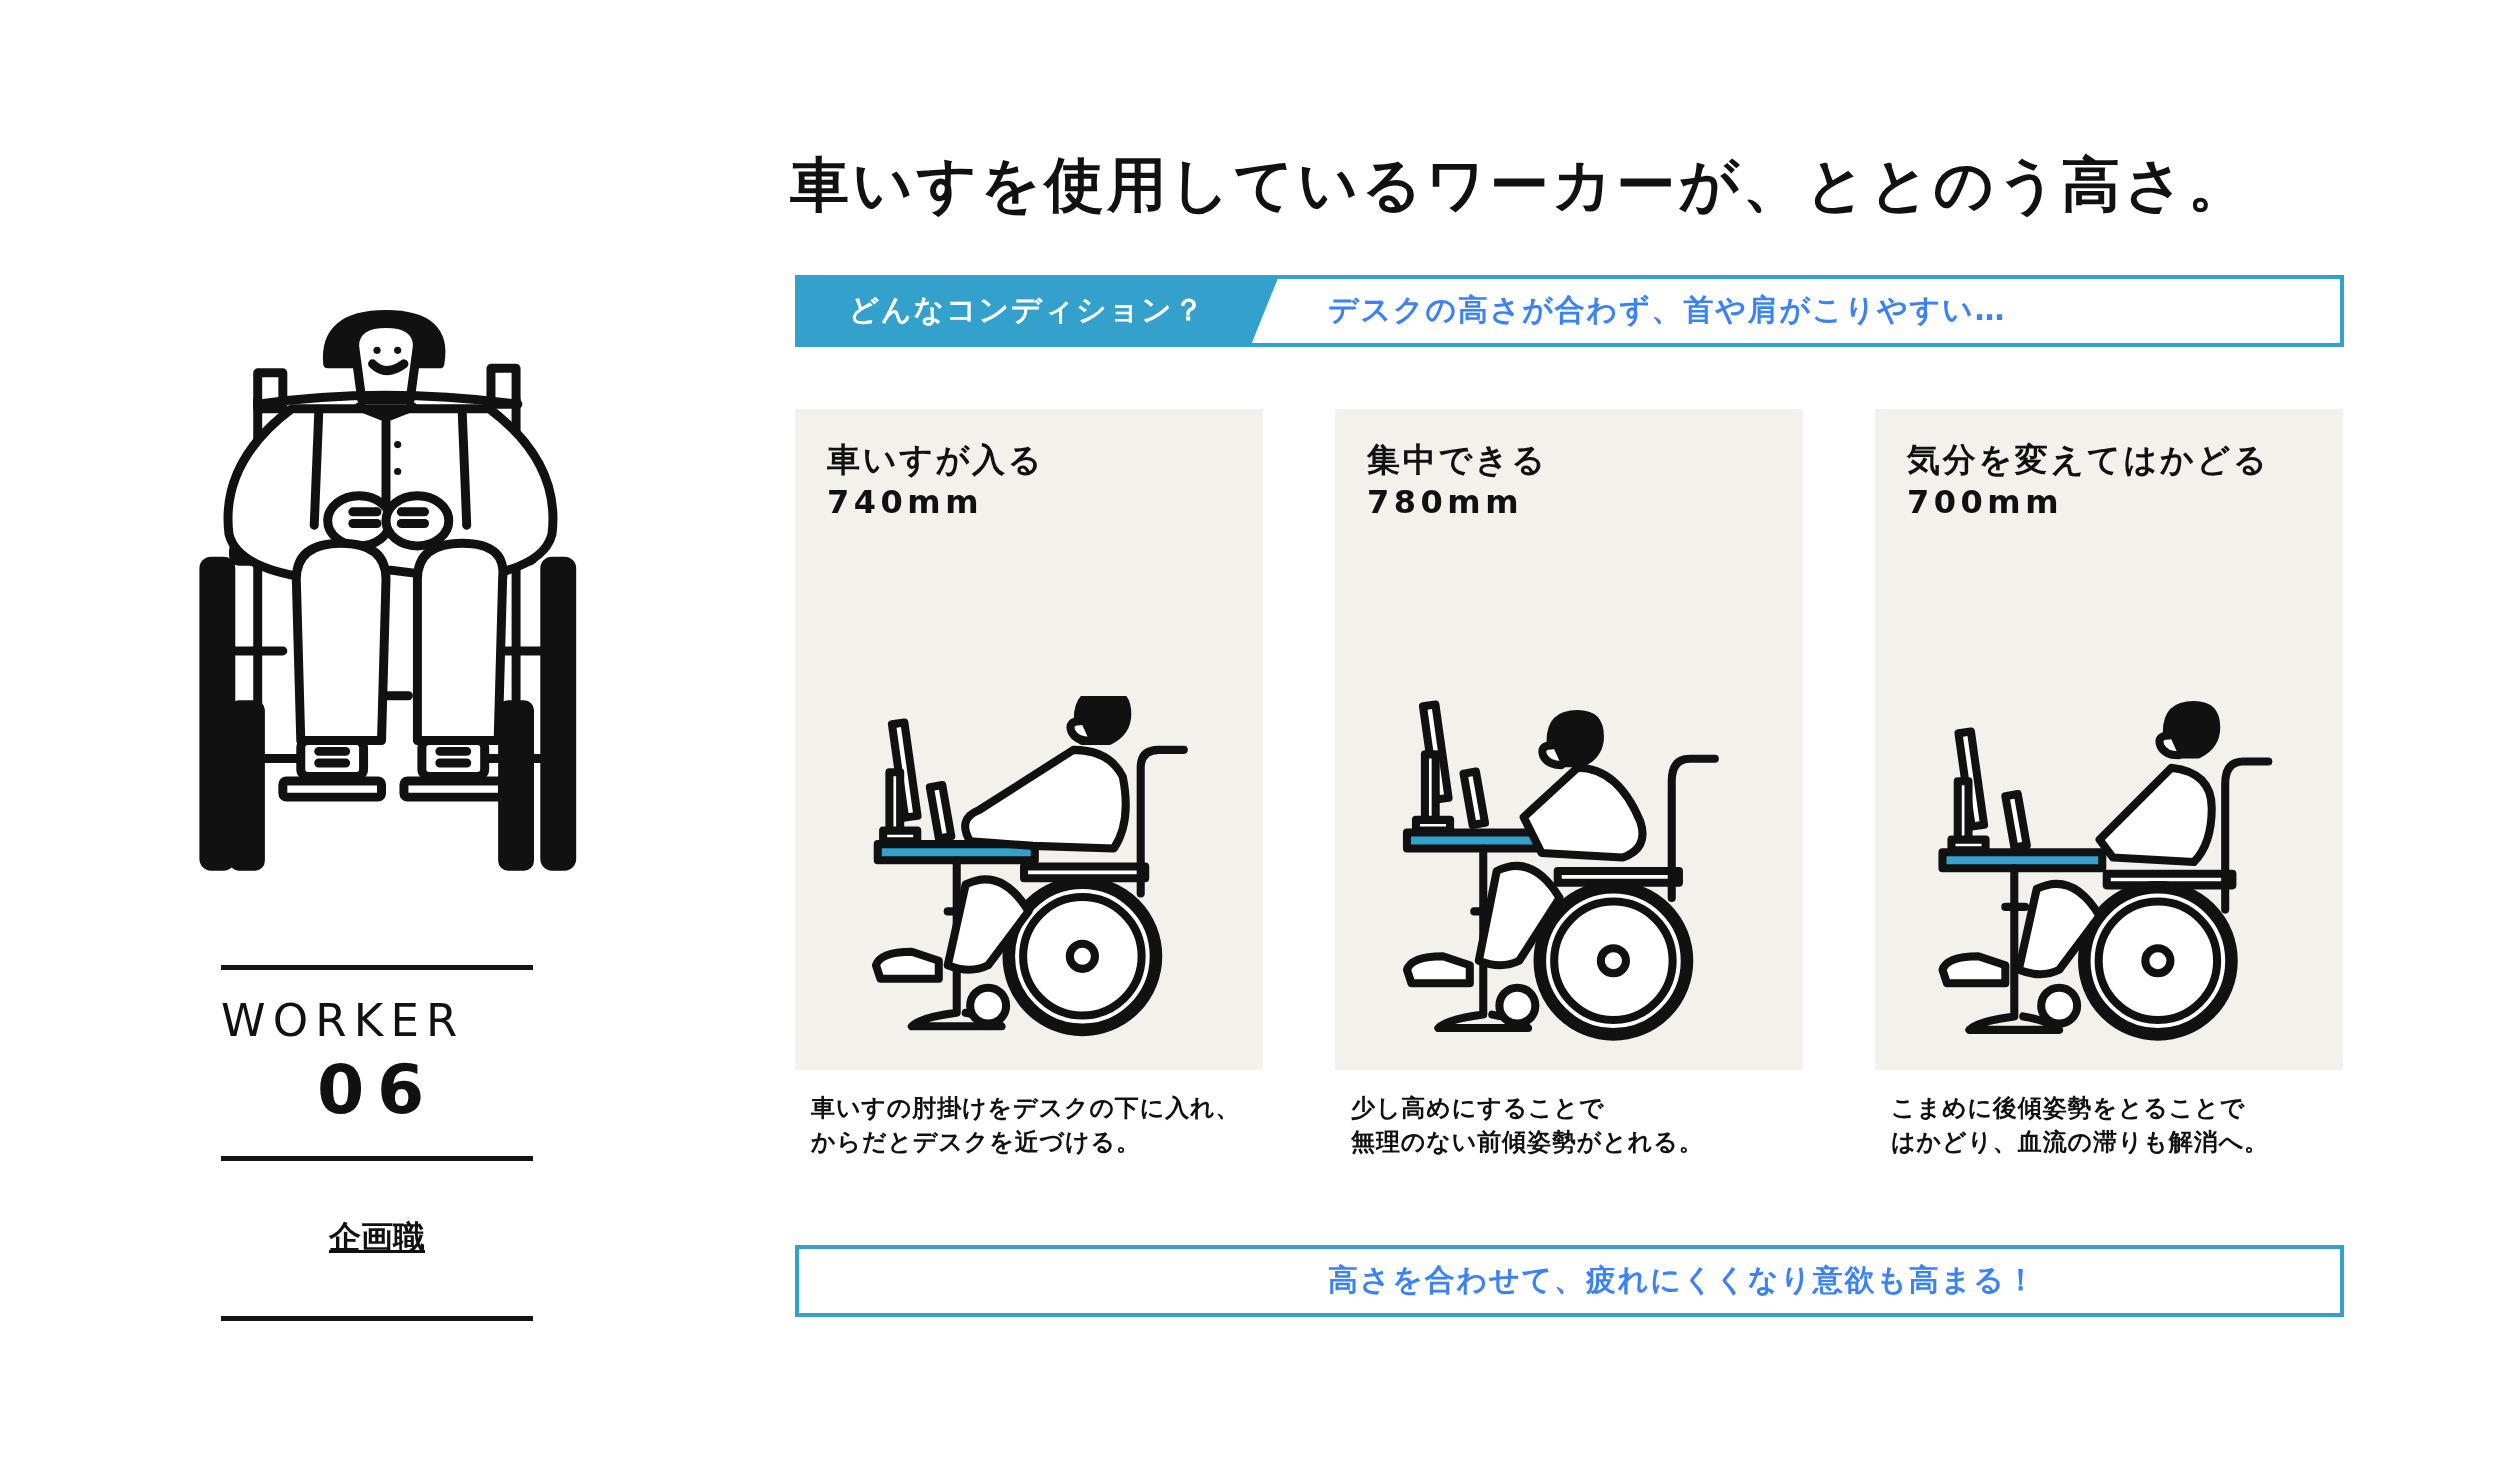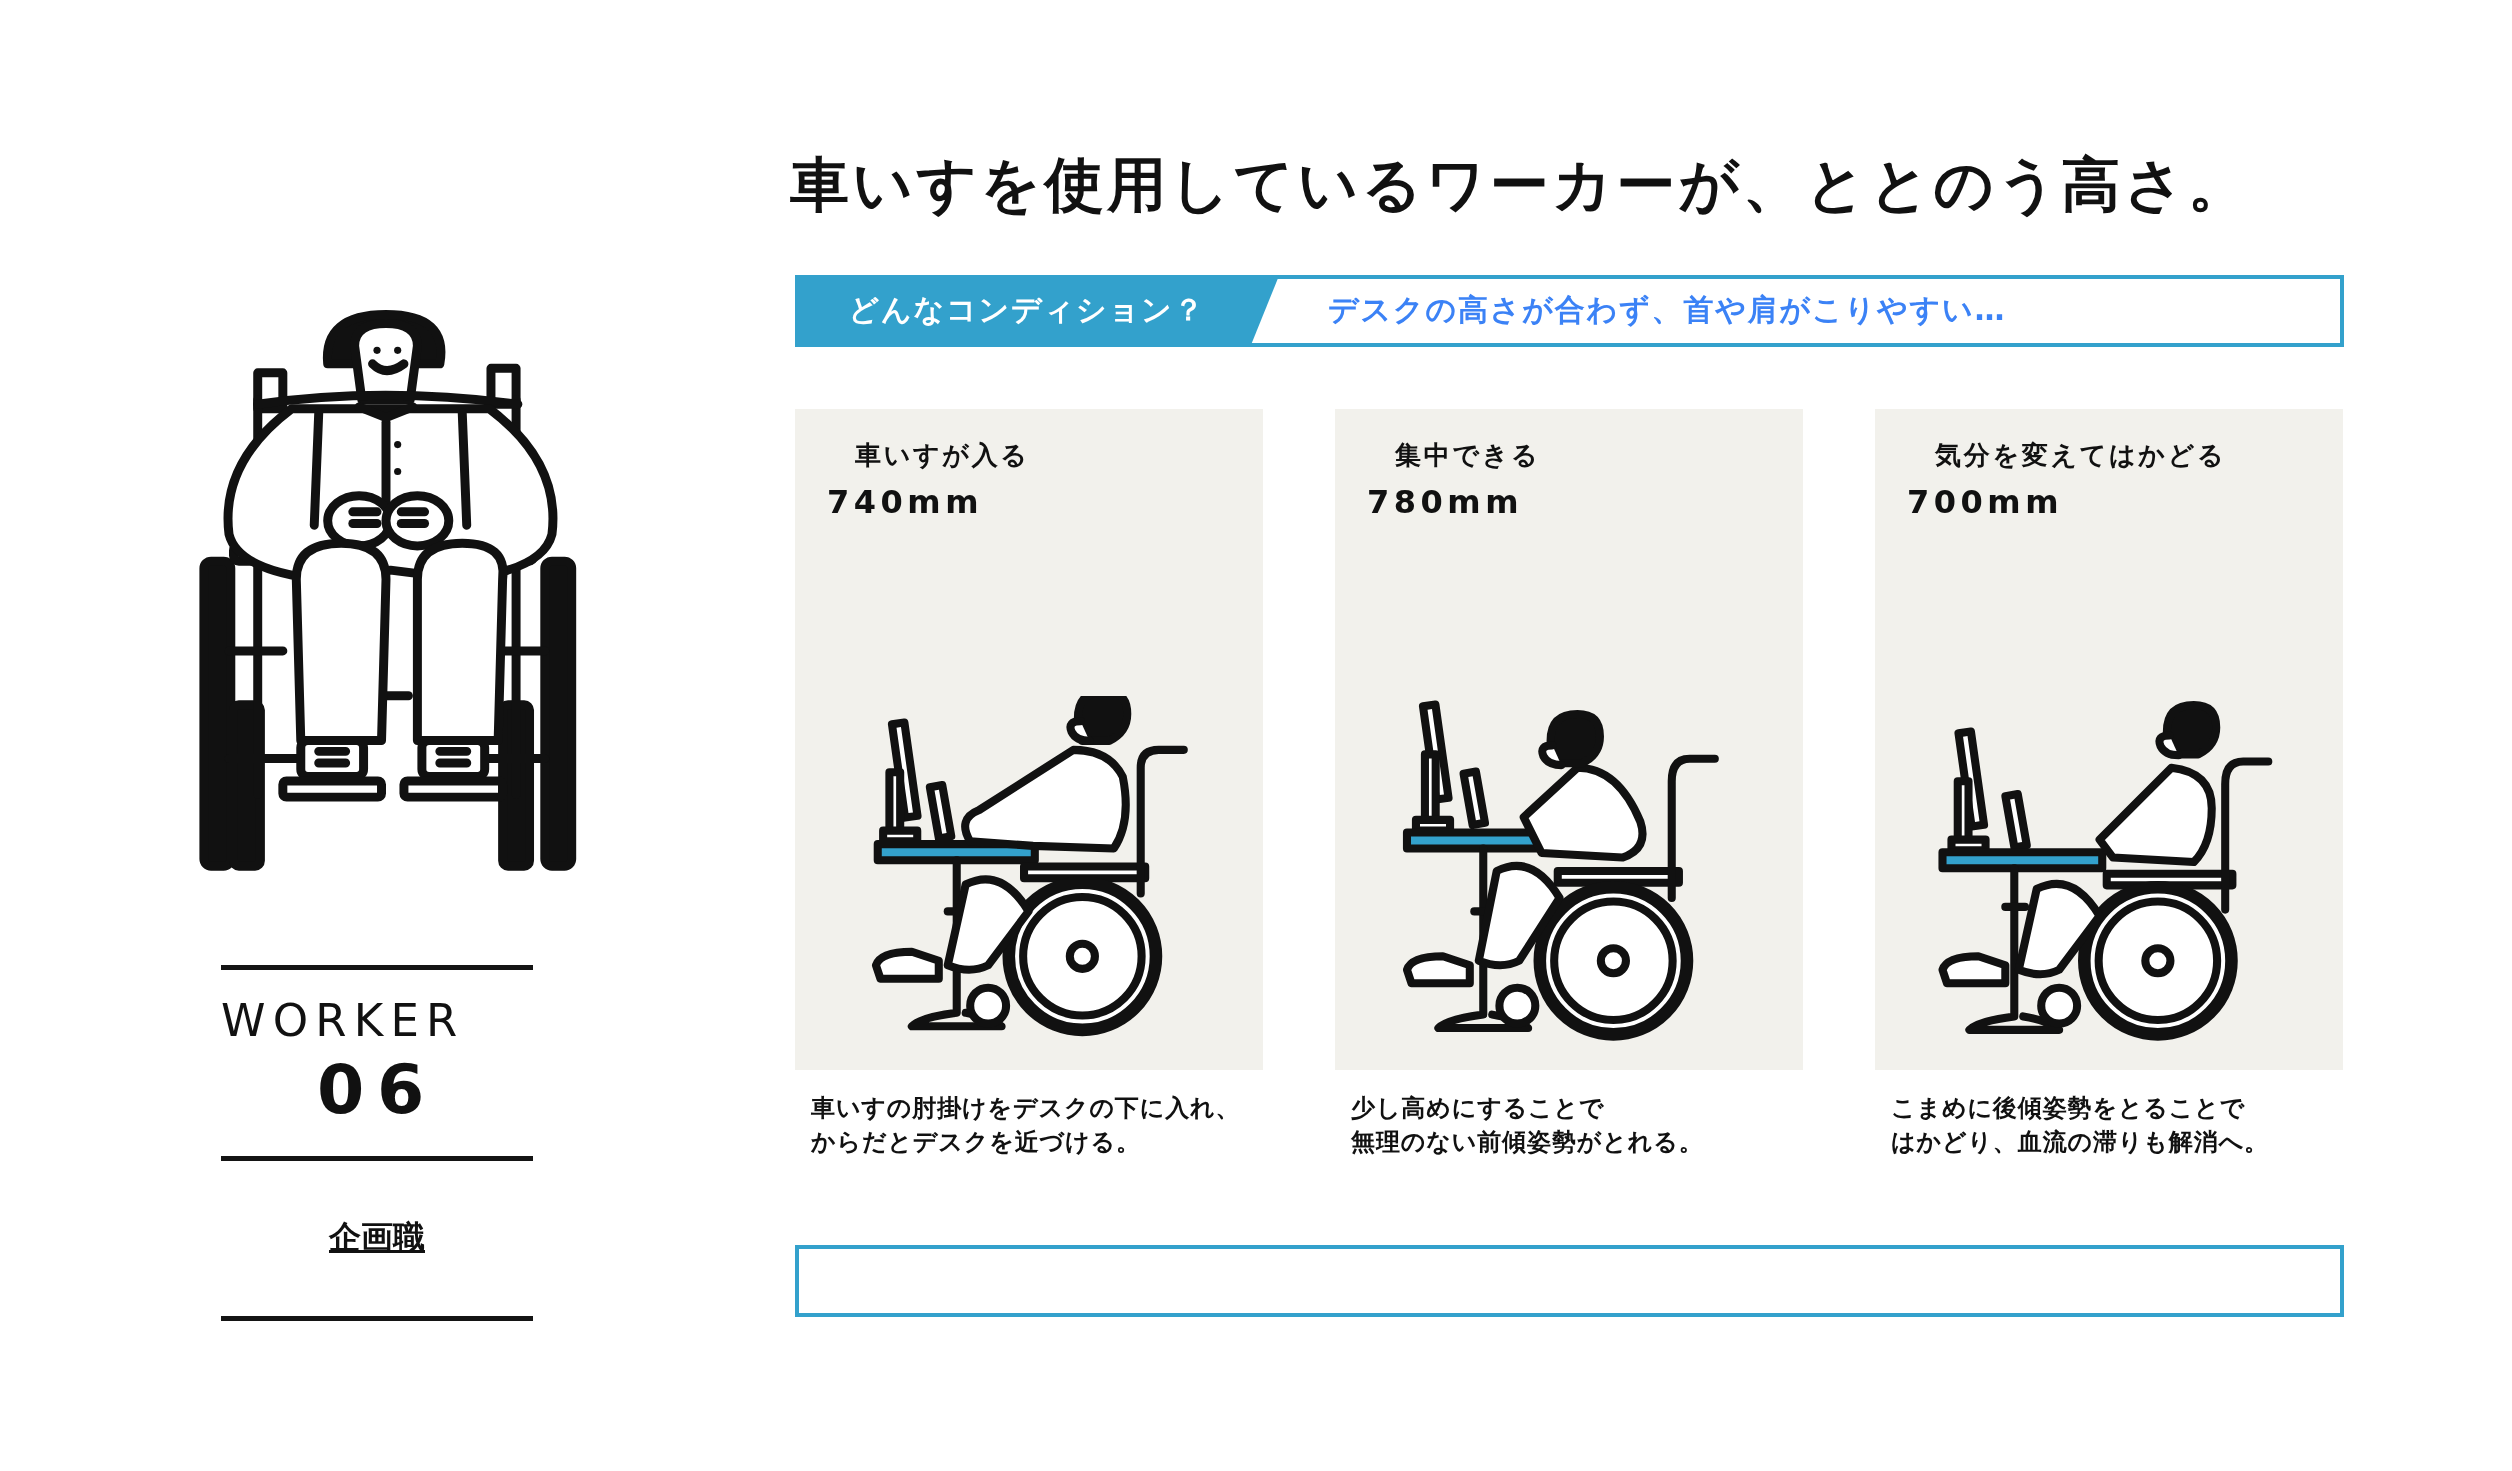--- a/index.html
+++ b/index.html
@@ -21,21 +21,21 @@
     .banner { position: absolute; left: 795px; width: 1549px; height: 72px; box-sizing: border-box; border: 4.5px solid #33a1cc; background: #fff; }
     .banner .tag { position: absolute; left: -4.5px; top: -4.5px; height: 72px; background: #33a1cc; color: #fff; font-weight: 700; font-size: 30px; display: flex; align-items: center; padding-left: 54px; box-sizing: border-box; letter-spacing: 1.8px; }
     .banner-top .tag { width: 485px; clip-path: polygon(0 0, 100% 0, 94% 100%, 0 100%); }
     .banner-bottom .tag { width: 495px; clip-path: polygon(0 0, 94% 0, 100% 50%, 94% 100%, 0 100%); padding-left: 43px; }
     .banner .msg { position: absolute; top: 0; height: 63px; display: flex; align-items: center; color: #3b82f6; font-weight: 700; font-size: 30px; letter-spacing: 1.8px; white-space: nowrap; }
     .banner-top .msg { left: 529px; }
     .banner-bottom .msg { left: 529px; }
 
     
     .panel { position: absolute; top: 409px; width: 468px; height: 661px; background: #f2f1ec; }
-    .panel .p-title { position: absolute; left: 32px; top: 29px; font-size: 26px; font-weight: 700; letter-spacing: 2.7px; white-space: nowrap; margin-left: 28px; }
+    .panel .p-title { position: absolute; left: 32px; top: 29px; font-size: 33px; font-weight: 700; letter-spacing: 2.7px; white-space: nowrap; }
     .panel .p-height { position: absolute; left: 32px; top: 74px; font-size: 32px; font-weight: 700; letter-spacing: 4.5px; }
     .panel svg { position: absolute; left: 63px; top: 287px; width: 359px; height: 359px; }
     .caption { position: absolute; top: 1091px; font-size: 24px; font-weight: 700; line-height: 34px; letter-spacing: 0.9px; white-space: nowrap; margin-left: 12px; }
   </style>
 </head>
 <body>
 
 <svg class="abs worker-illus" viewBox="0 0 430 690" fill="none" stroke="#111" stroke-width="10" stroke-linecap="round" stroke-linejoin="round">
 
   <rect x="12" y="280" width="30" height="340" rx="8" fill="#111"></rect>
@@ -187,14 +187,15 @@
 <div class="caption" style="left:1339px;">
   <div>少し高めにすることで</div>
   <div>無理のない前傾姿勢がとれる。</div>
 </div>
 <div class="caption" style="left:1879px;">
   <div>こまめに後傾姿勢をとることで</div>
   <div>はかどり、血流の滞りも解消へ。</div>
 </div>
 
 <div class="banner banner-bottom" style="top:1245px;">
+  <div class="msg">高さを合わせて、疲れにくくなり意欲も高まる！</div>
 </div>
 
 
 </body></html>

